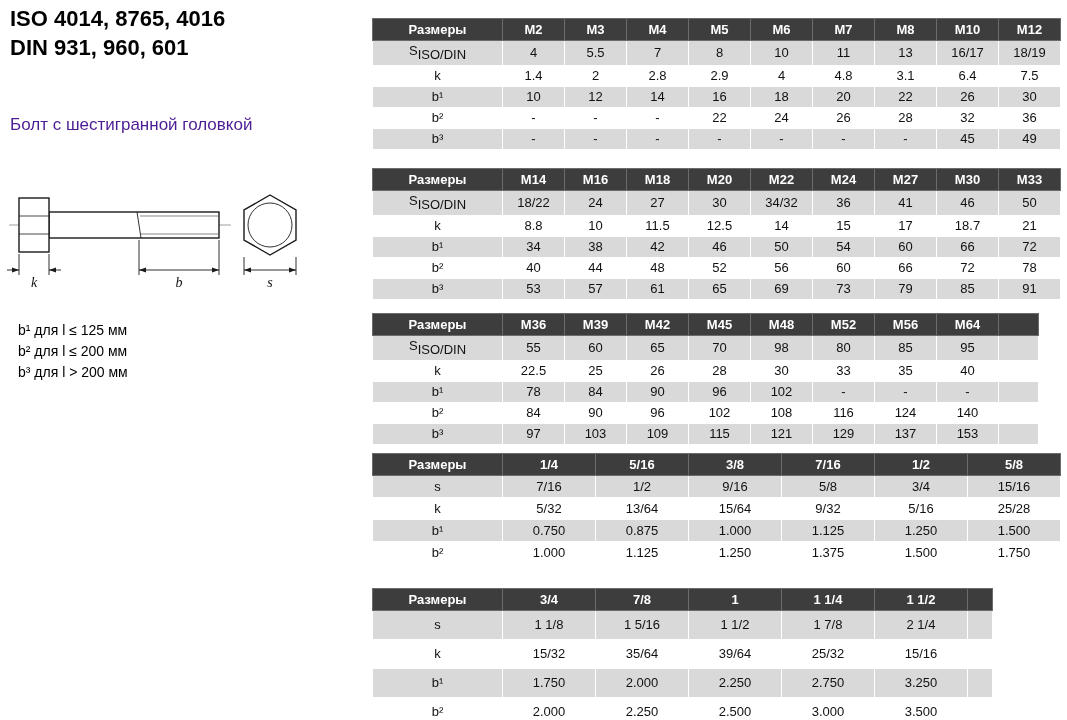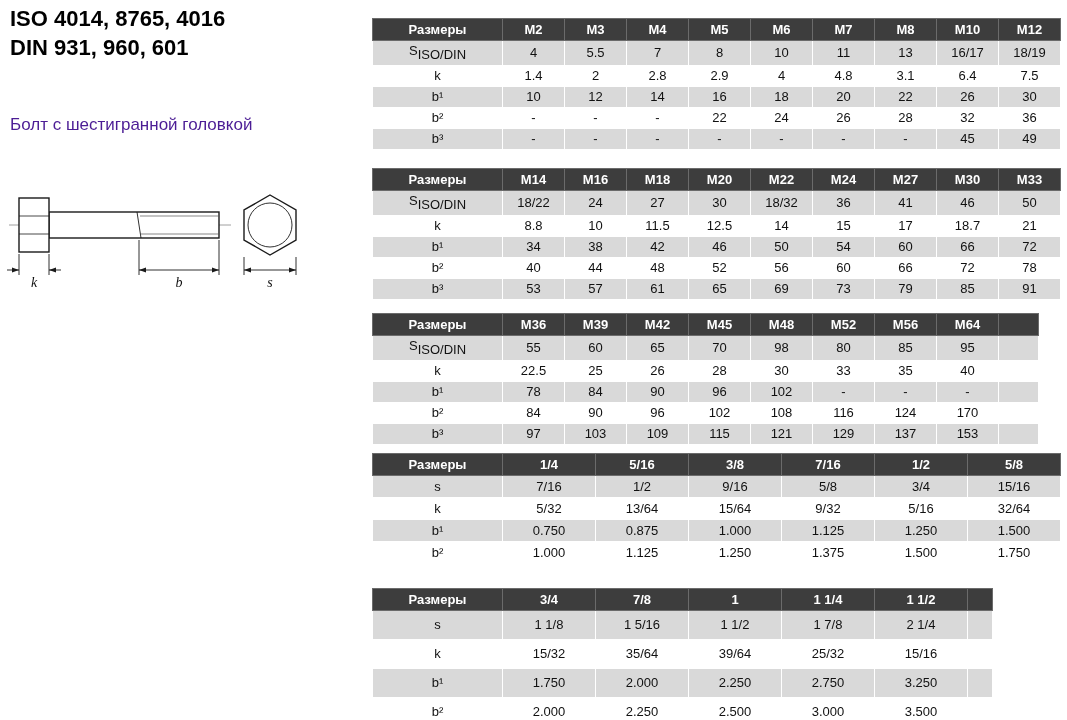--- a/index.html
+++ b/index.html
@@ -84,20 +84,25 @@
         <line x1="239" y1="74" x2="239" y2="92"></line>
         <line x1="291" y1="74" x2="291" y2="92"></line>
         <line x1="239" y1="87" x2="291" y2="87"></line>
       </g>
       <polygon points="239,87 246,84.6 246,89.4" fill="#1a1a1a"></polygon>
       <polygon points="291,87 284,84.6 284,89.4" fill="#1a1a1a"></polygon>
       <text x="265" y="104" text-anchor="middle">s</text>
     </svg>
   </div>
 
+  <div class="notes">
+    <div>b¹ для l ≤ 125 мм</div>
+    <div>b² для l ≤ 200 мм</div>
+    <div>b³ для l &gt; 200 мм</div>
+  </div>
 
   <div class="tables">
       <table class="metric9 pos0" style="width: 688px;">
         <colgroup>
           <col style="width: 130px;">
           <col style="width: 62px;">
           <col style="width: 62px;">
           <col style="width: 62px;">
           <col style="width: 62px;">
           <col style="width: 62px;">
@@ -210,21 +215,21 @@
             <th>M33</th>
           </tr>
         </thead>
         <tbody>
           <tr class="shaded">
             <td class="lbl"><span>S</span><sub>ISO/DIN</sub></td>
             <td>18/22</td>
             <td>24</td>
             <td>27</td>
             <td>30</td>
-            <td>18/32</td>
+            <td>34/32</td>
             <td>36</td>
             <td>41</td>
             <td>46</td>
             <td>50</td>
           </tr>
           <tr class="plain">
             <td class="lbl"><span>k</span></td>
             <td>8.8</td>
             <td>10</td>
             <td>11.5</td>
@@ -339,21 +344,21 @@
           </tr>
           <tr class="plain">
             <td class="lbl"><span>b²</span></td>
             <td>84</td>
             <td>90</td>
             <td>96</td>
             <td>102</td>
             <td>108</td>
             <td>116</td>
             <td>124</td>
-            <td>170</td>
+            <td>140</td>
             <td></td>
           </tr>
           <tr class="shaded">
             <td class="lbl"><span>b³</span></td>
             <td>97</td>
             <td>103</td>
             <td>109</td>
             <td>115</td>
             <td>121</td>
             <td>129</td>
@@ -394,21 +399,21 @@
             <td>3/4</td>
             <td>15/16</td>
           </tr>
           <tr class="plain">
             <td class="lbl"><span>k</span></td>
             <td>5/32</td>
             <td>13/64</td>
             <td>15/64</td>
             <td>9/32</td>
             <td>5/16</td>
-            <td>32/64</td>
+            <td>25/28</td>
           </tr>
           <tr class="shaded">
             <td class="lbl"><span>b¹</span></td>
             <td>0.750</td>
             <td>0.875</td>
             <td>1.000</td>
             <td>1.125</td>
             <td>1.250</td>
             <td>1.500</td>
           </tr>

